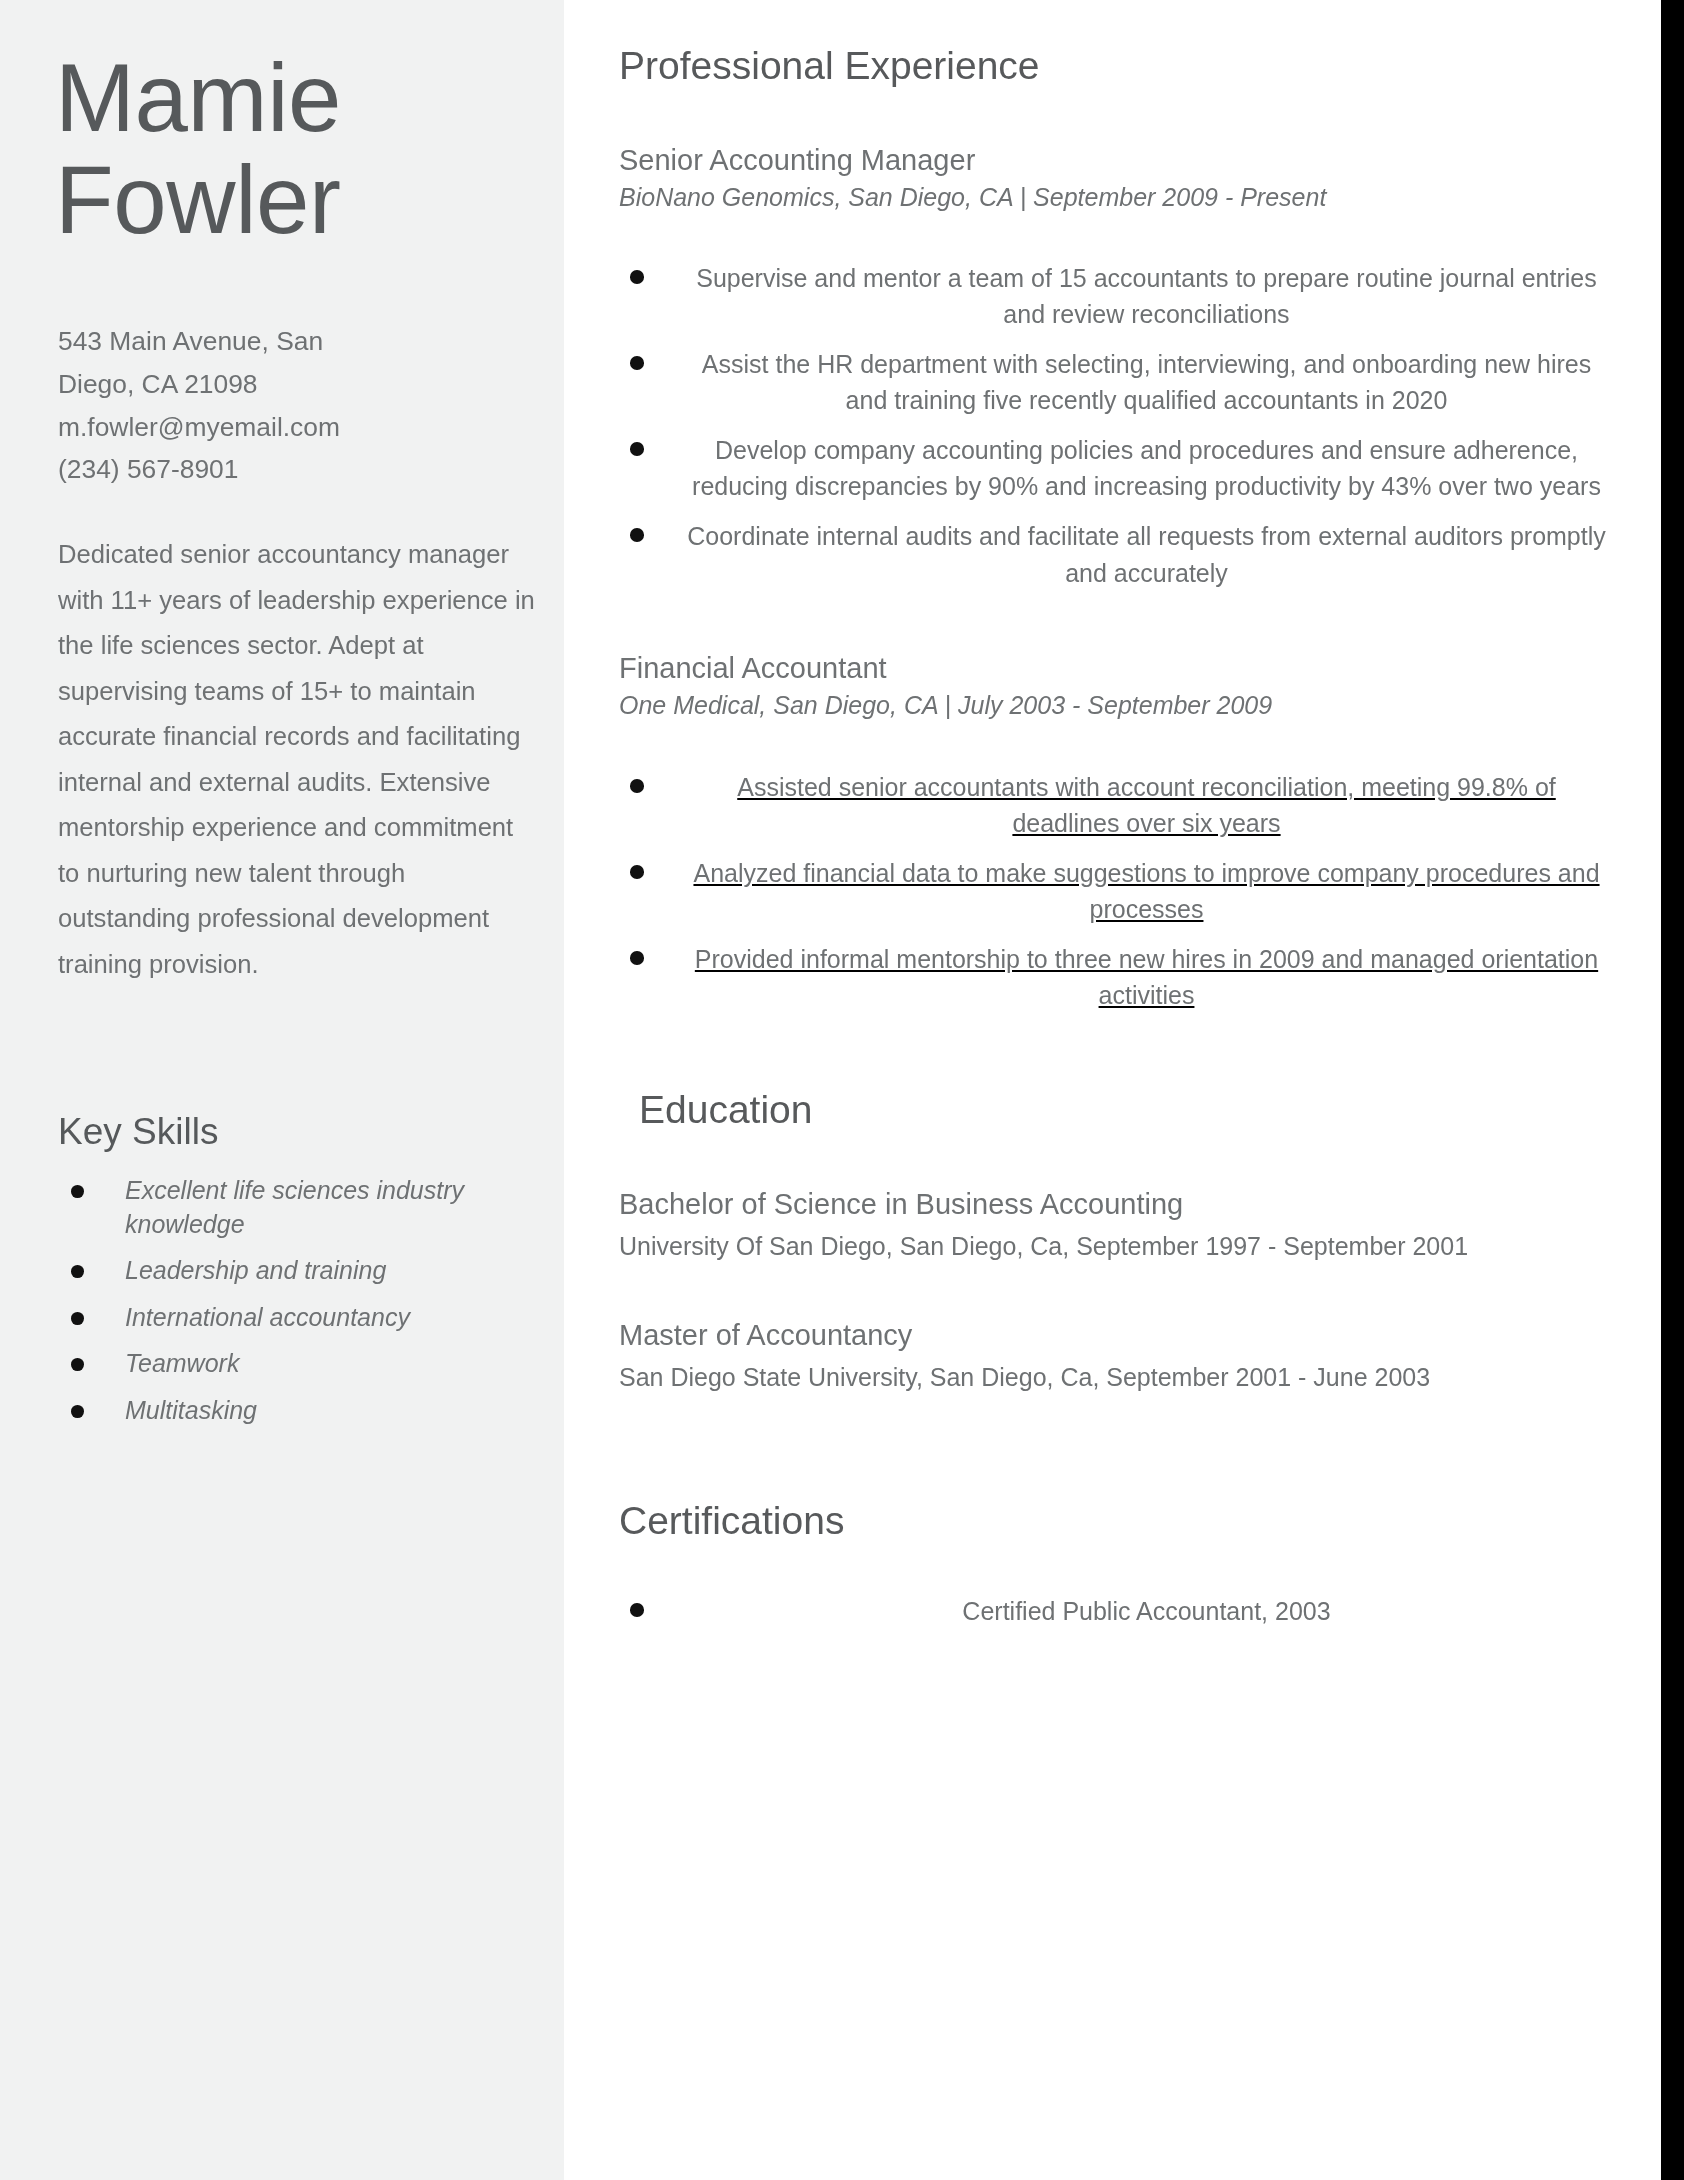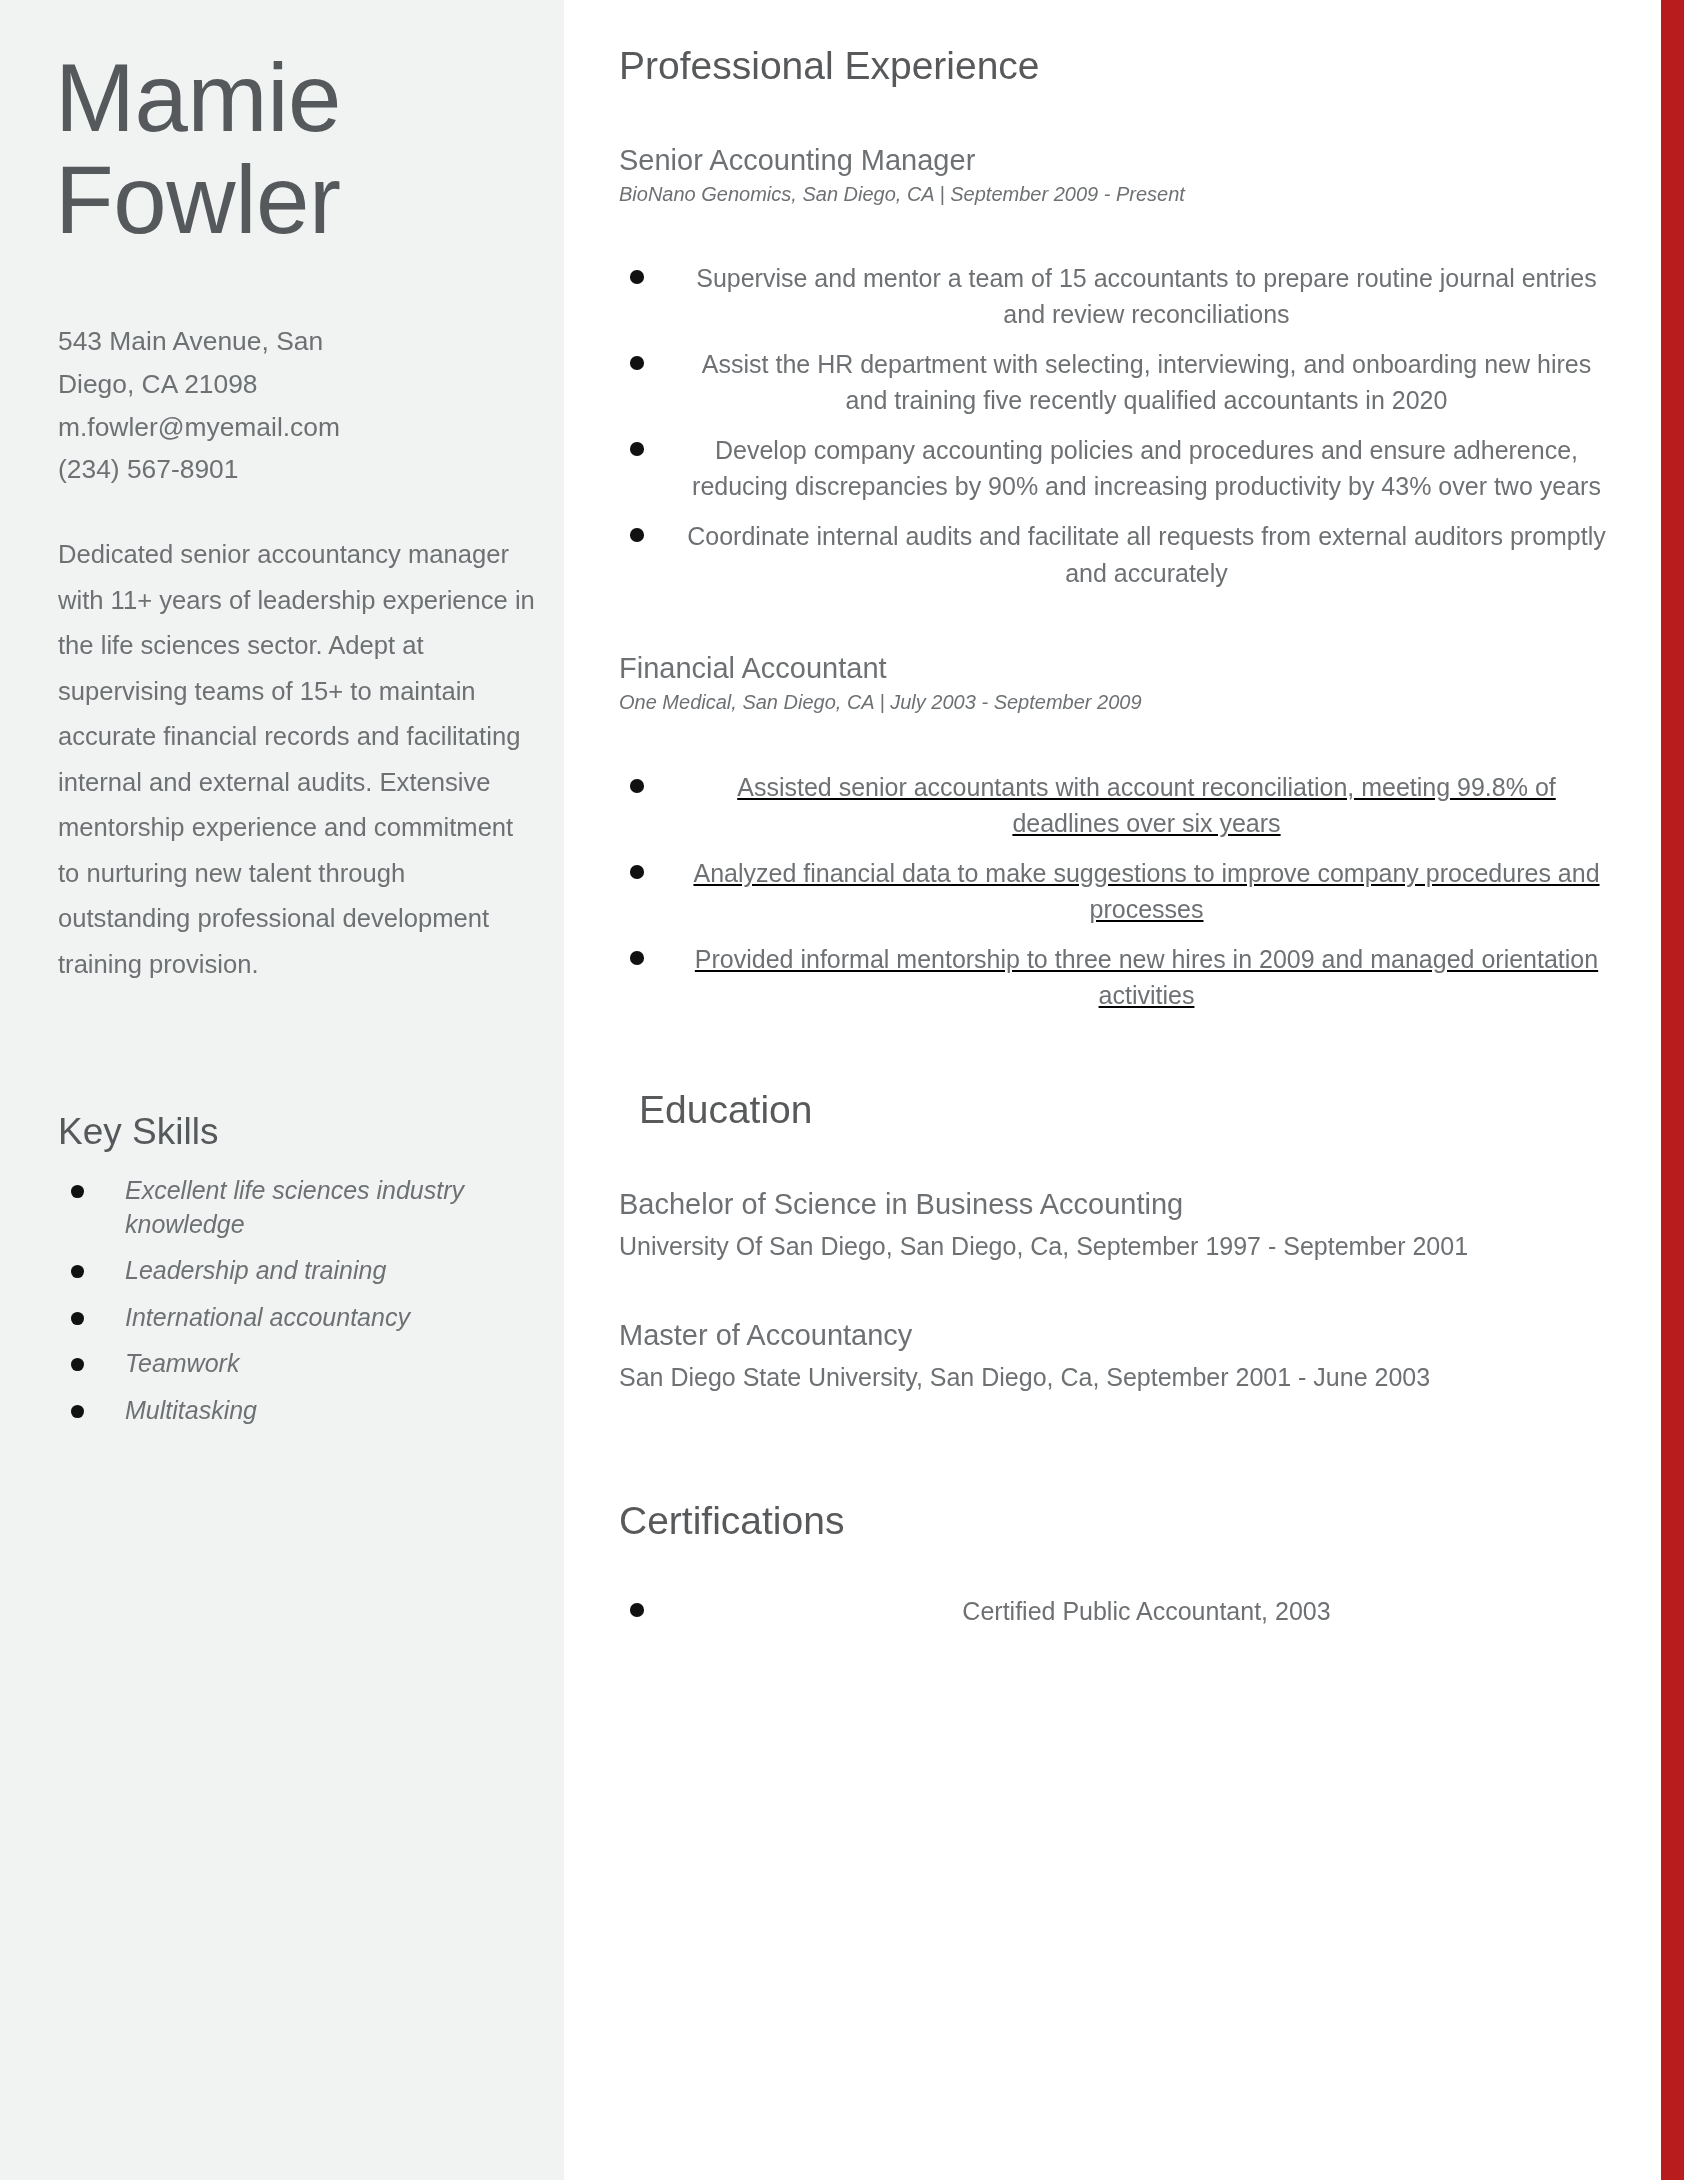--- a/index.html
+++ b/index.html
@@ -8,21 +8,21 @@
     background: #ffffff;
   }
   body {
     font-family: "Liberation Sans", "DejaVu Sans", sans-serif;
     -webkit-font-smoothing: antialiased;
   }
   .page {
     position: relative;
     width: 1685px;
     height: 2181px;
-    background: #b91c1c;
+    background: #000000;
     overflow: hidden;
     box-sizing: border-box;
   }
   
   .sidebar {
     position: absolute;
     left: 0;
     top: 0;
     width: 588px;
     height: 2181px;
@@ -126,21 +126,21 @@
     margin: 0;
   }
   .job-title {
     font-size: 29px;
     line-height: 1.25;
     font-weight: 400;
     color: #6e7173;
     margin: 0;
   }
   .job-meta {
-    font-size: 20px;
+    font-size: 25px;
     line-height: 1.3;
     font-style: italic;
     color: #6e7173;
     margin: 0;
   }
   ul.bullets {
     margin: 0;
     padding: 0;
     list-style: none;
   }

